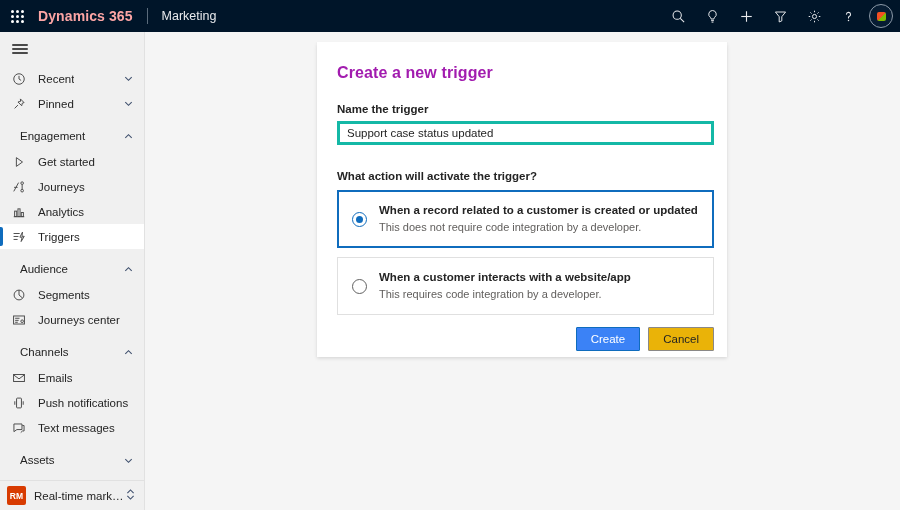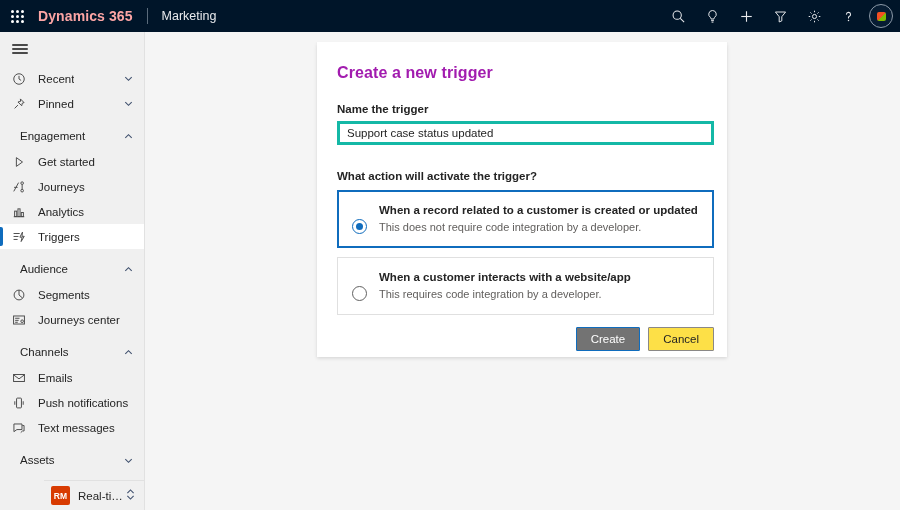--- a/index.html
+++ b/index.html
@@ -102,21 +102,20 @@
     padding-left: 20px; padding-right: 10px;
     font-size: 11.5px; font-weight: normal; color: #242424; cursor: pointer;
   }
   .group-head .chev { margin-left:auto; display:flex; align-items:center; }
   .spacer-sm { height: 7px; }
 
   .app-switcher {
     height: 30px; border-top: 1px solid #e1e1e1;
     display:flex; align-items:center; padding: 0 8px 0 7px; cursor:pointer;
     background: #f0f0f0;
-    margin-left: 44px;
   }
   .rm-badge {
     width: 19px; height: 19px; background: #d83b01; color:#fff;
     font-size: 8.5px; font-weight: bold;
     display:flex; align-items:center; justify-content:center; border-radius:2px;
     margin-right: 8px; letter-spacing:.2px;
   }
   .app-switcher .lbl {
     font-size: 11.5px; color:#242424; white-space:nowrap; overflow:hidden;
     text-overflow:ellipsis; flex:1;
@@ -149,21 +148,21 @@
     font-size: 11.5px; color: #242424;
     padding: 0 7px; outline:none;
   }
   .question-label {
     font-size: 11.5px; font-weight: bold; color: #242424;
     margin-top: 25px; margin-bottom: 8px;
   }
   .opt-card {
     width: 377px; border: 1px solid #e0e0e0; background:#fff;
     padding: 12px 14px 13px 14px;
-    display: flex; align-items: flex-end;
+    display: flex; align-items: center;
     cursor: pointer; margin-bottom: 9px;
   }
   .opt-card.active { border: 2px solid #0f6cbd; padding: 11px 13px 12px 13px; }
   .radio {
     width: 15px; height: 15px; min-width:15px; border-radius: 50%;
     border: 1px solid #616161; background:#fff;
     margin-right: 12px; margin-top: 1px;
     display:flex; align-items:center; justify-content:center;
   }
   .radio.on { border: 1px solid #0f6cbd; }
@@ -176,22 +175,22 @@
   .dlg-actions {
     display: flex; justify-content: flex-end; gap: 8px;
     margin-top: 12px; width: 377px;
   }
   .btn {
     height: 24px; min-width: 62px; padding: 0 14px;
     font-family: "Liberation Sans", sans-serif;
     font-size: 11.5px; cursor: pointer; border-radius: 1px;
     display:flex; align-items:center; justify-content:center;
   }
-  .btn-primary { background: #737373; color:#fff; border: 1px solid #0f6cbd; font-weight:normal; }
-  .btn-secondary { background: #fde047; color:#242424; border: 1px solid #8a8886; }
+  .btn-primary { background: #3b82f6; color:#fff; border: 1px solid #0f6cbd; font-weight:normal; }
+  .btn-secondary { background: #eab308; color:#242424; border: 1px solid #8a8886; }
 
   svg.ic { stroke: #4a4a4a; fill: none; stroke-width: 1.1; }
   svg.chev { stroke: #40516e; fill:none; stroke-width:1.2; }
 </style>
 </head>
 <body>
 
 <div class="suitebar">
   <div class="waffle">
     <div class="waffle-grid">

